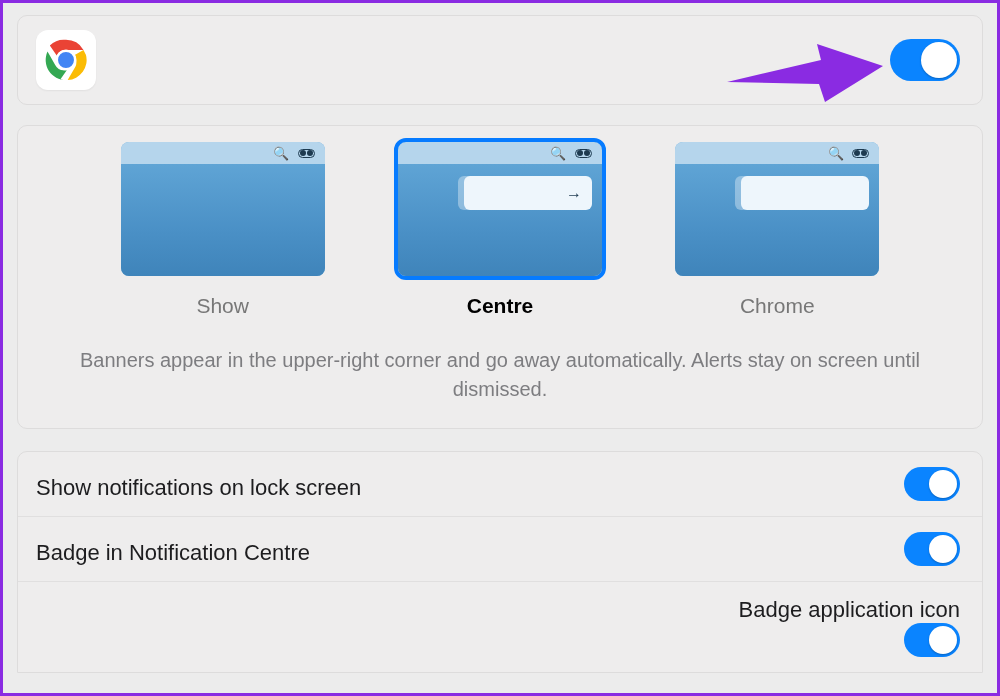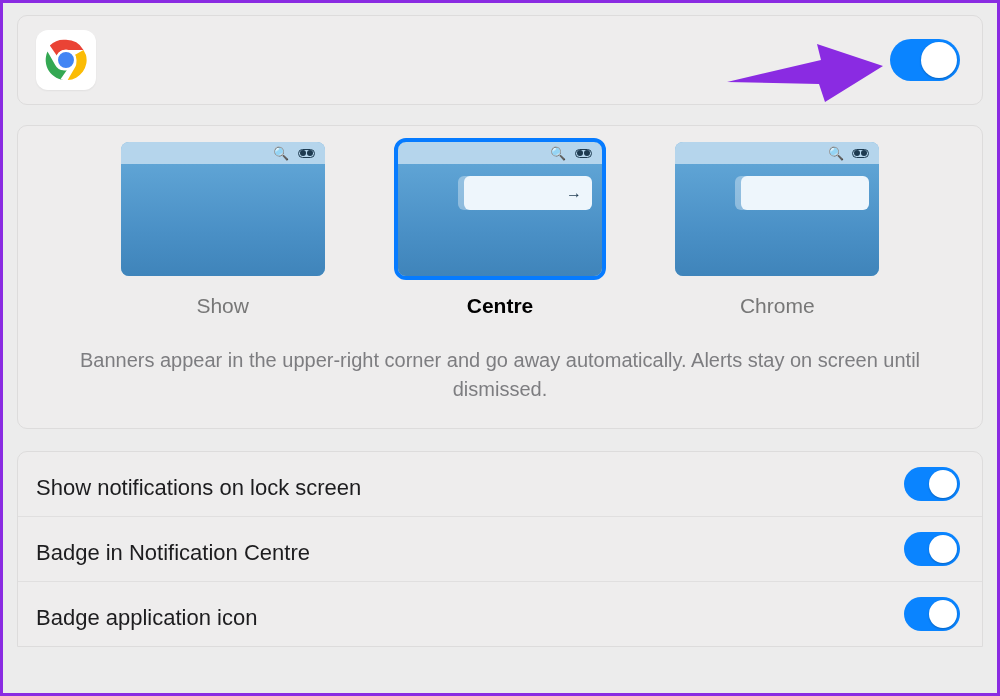--- a/index.html
+++ b/index.html
@@ -143,21 +143,21 @@
     border-radius: 10px 10px 0 0;
     overflow: hidden;
   }
   .row {
     display: flex; align-items: flex-end;
     padding: 15px 22px 15px 18px;
     border-bottom: 1px solid #e0dfdf;
     font-size: 22px;
     color: #1d1d1f;
   }
-  .row:last-child { border-bottom: none; }
+  .row:last-child { border-bottom: none; flex-direction: column; }
   .row .toggle { margin-left: auto; }
 </style>
 </head>
 <body>
 
 <div class="card">
   <div class="chrome-icon-box">
     <svg viewBox="0 0 100 100">
       <circle cx="50" cy="50" r="48" fill="#fff"></circle>
       <path d="M50 2a48 48 0 0 1 41.6 24H50a24 24 0 0 0-21.7 13.7L11.5 15.5A47.8 47.8 0 0 1 50 2z" fill="#ea4335"></path>

